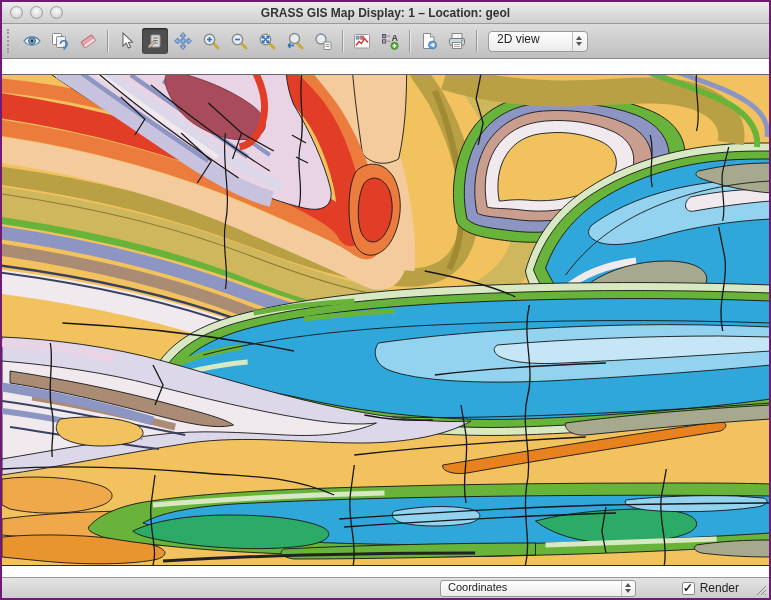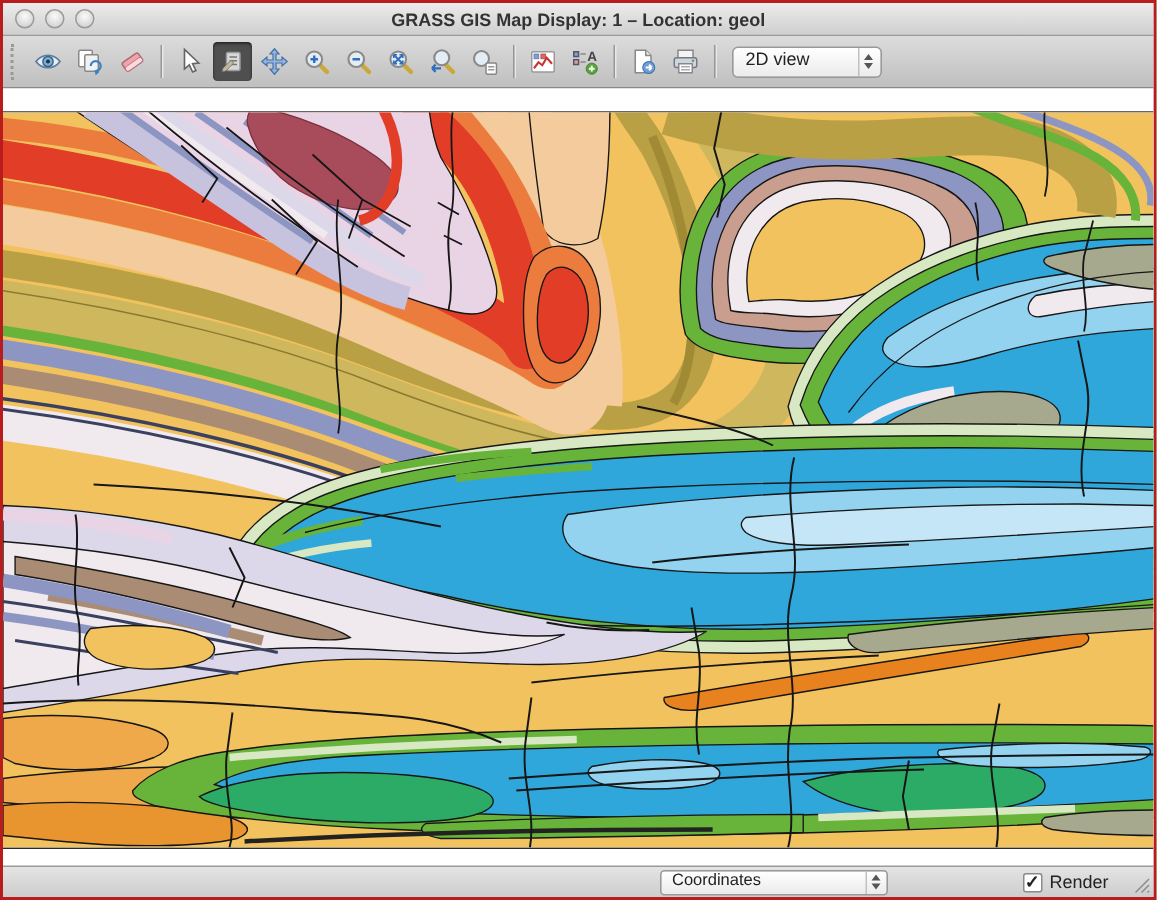--- a/index.html
+++ b/index.html
@@ -1,17 +1,17 @@
 <!DOCTYPE html>
 <html style="--pal-tan: #F2C25E; --pal-tanDark: #EFA94A; --pal-tanDeep: #E8952F; --pal-orange: #EC7B3E; --pal-orangeStripe: #E8821F; --pal-red: #E23E27; --pal-maroon: #A84C5C; --pal-peach: #F3CB9D; --pal-khaki: #CFB75E; --pal-olive: #B9A044; --pal-green: #68B33A; --pal-greenPale: #D7E8C3; --pal-emerald: #2CAB67; --pal-blue: #2FA7DA; --pal-blueLight: #93D3EF; --pal-blueLighter: #C4E6F6; --pal-periwinkle: #8D96C3; --pal-navy: #3A4160; --pal-brown: #AA8B74; --pal-brownPink: #C99E8E; --pal-white: #F0E9ED; --pal-pinkLav: #E9D4E5; --pal-lavender: #C7C2DE; --pal-lavPale: #DCD8E9; --pal-grayOlive: #A7A98E; --pal-line: #161616;"><head>
 <meta charset="utf-8">
 <style>
   html,body{margin:0;padding:0;background:#888;}
   *{box-sizing:border-box;}
-  #win{position:relative;width:771px;height:600px;background:#fff;border:2px solid #b91c1c;
+  #win{position:relative;width:771px;height:600px;background:#fff;border:2px solid #701a75;
        font-family:"Liberation Sans",sans-serif;overflow:hidden;}
   
   #titlebar{position:relative;height:22px;background:linear-gradient(#ececec,#cfcfcf);
             border-bottom:1px solid #9a9a9a;display:flex;align-items:center;}
   .lights{position:absolute;left:8px;top:4px;display:flex;gap:7px;}
   .light{width:13px;height:13px;border-radius:50%;border:1px solid #9a9a9a;
          background:radial-gradient(circle at 50% 35%,#fafafa,#c9c9c9);}
   #title{width:100%;text-align:center;font-size:12px;font-weight:bold;color:#333;}
   
   #toolbar{height:35px;background:linear-gradient(#dcdcdc,#bfbfbf);border-bottom:1px solid #8a8a8a;
@@ -32,21 +32,21 @@
           border-top:4.5px solid #555;margin-top:2px;}
   
   #gap-top{height:15px;background:#fff;}
   #map-wrap{height:492px;border-top:1px solid #666;border-bottom:1px solid #2a2a2a;
             background:#fff;position:relative;}
   #map-wrap svg{display:block;width:100%;height:100%;}
   #gap-bottom{height:11px;background:#fff;}
   
   #statusbar{position:relative;height:21px;background:linear-gradient(#e4e4e4,#cdcdcd);
              border-top:1px solid #9a9a9a;display:flex;align-items:center;}
-  #coord-select{position:absolute;left:432px;width:152px;height:17px;padding:0 1px 0 7px;border-radius:3px;gap:20px;}
+  #coord-select{position:absolute;left:432px;width:196px;height:17px;padding:0 1px 0 7px;border-radius:3px;gap:20px;}
   #coord-select .lbl{font-size:11px;}
   #coord-select .arr-up{border-bottom-width:4px;}
   #coord-select .arr-dn{border-top-width:4px;}
   #render-box{position:absolute;right:30px;display:flex;align-items:center;gap:5px;}
   #render-check{width:13px;height:13px;background:#fff;border:1px solid #8a8a8a;border-radius:2px;
                 font-size:12px;line-height:11px;text-align:center;color:#222;font-weight:bold;}
   #render-label{font-size:12px;color:#222;}
   #grip-resize{position:absolute;right:2px;bottom:2px;}
   
   .fp{stroke:var(--pal-line);stroke-width:0.9;}

